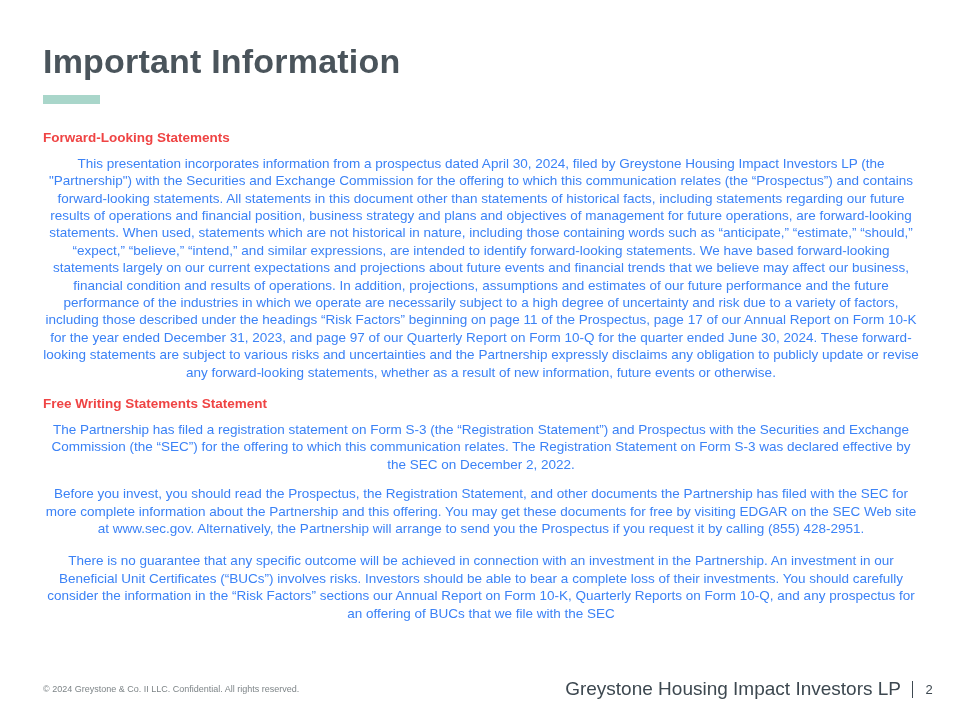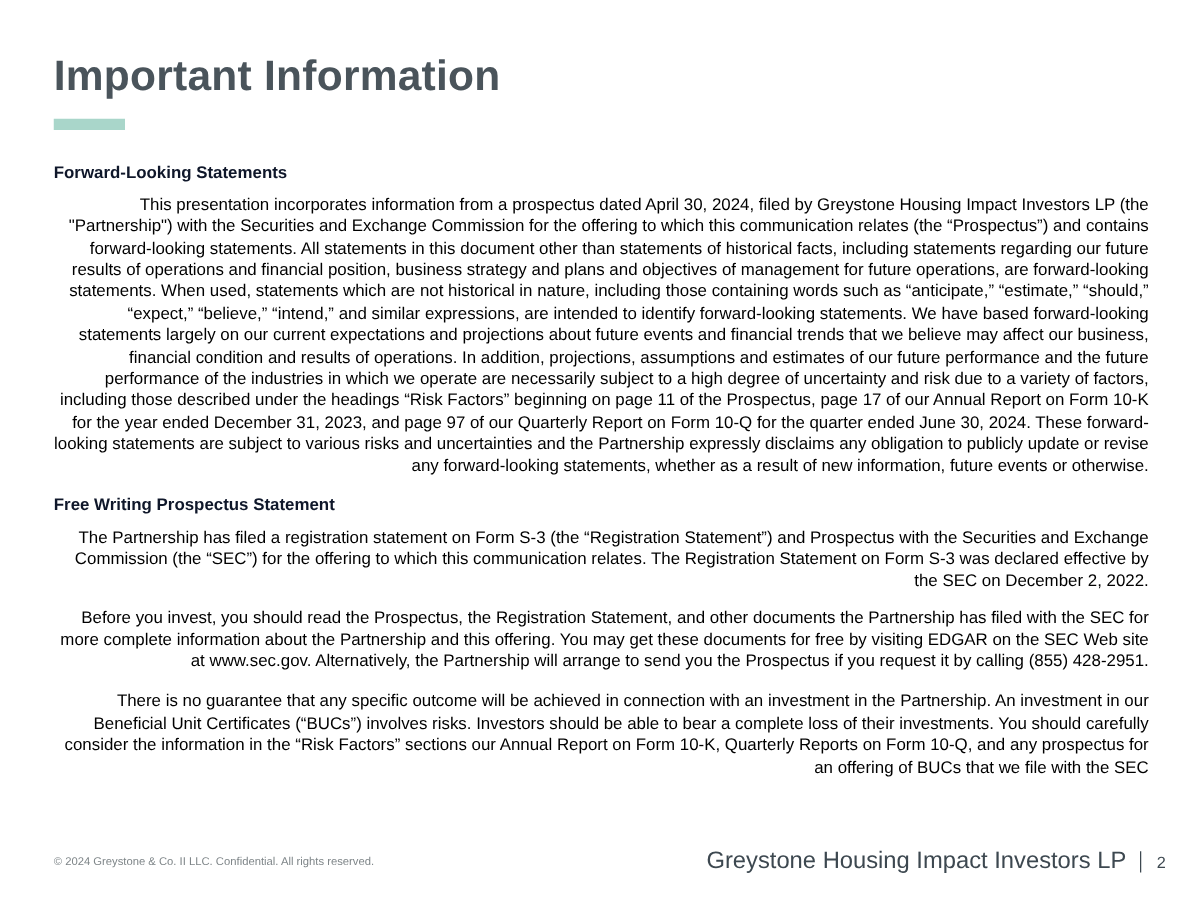--- a/index.html
+++ b/index.html
@@ -28,29 +28,29 @@
     background: #a9d6ca;
     margin-top: 15px;
   }
   .body-copy {
     margin-top: 26px;
     width: 876px;
   }
   .section h2 {
     font-size: 13.5px;
     font-weight: bold;
-    color: #0f172a;
+    color: #ef4444;
     margin-bottom: 10px;
   }
   .section p {
     font-size: 13.5px;
     line-height: 17.4px;
-    color: #000000;
+    color: #3b82f6;
     margin-bottom: 12px;
-    text-align: right;
+    text-align: center;
   }
   .section { margin-bottom: 15px; }
   .footer {
     position: absolute;
     left: 43px;
     right: 26px;
     bottom: 20px;
     display: flex;
     align-items: center;
     justify-content: space-between;
@@ -89,21 +89,21 @@
   <div class="accent-bar"></div>
 
   <div class="body-copy">
 
     <section class="section">
       <h2>Forward-Looking Statements</h2>
       <p>This presentation incorporates information from a prospectus dated April 30, 2024, filed by Greystone Housing Impact Investors LP (the "Partnership") with the Securities and Exchange Commission for the offering to which this communication relates (the “Prospectus”) and contains forward-looking statements. All statements in this document other than statements of historical facts, including statements regarding our future results of operations and financial position, business strategy and plans and objectives of management for future operations, are forward-looking statements. When used, statements which are not historical in nature, including those containing words such as “anticipate,” “estimate,” “should,” “expect,” “believe,” “intend,” and similar expressions, are intended to identify forward-looking statements. We have based forward-looking statements largely on our current expectations and projections about future events and financial trends that we believe may affect our business, financial condition and results of operations. In addition, projections, assumptions and estimates of our future performance and the future performance of the industries in which we operate are necessarily subject to a high degree of uncertainty and risk due to a variety of factors, including those described under the headings “Risk Factors” beginning on page 11 of the Prospectus, page 17 of our Annual Report on Form 10-K for the year ended December 31, 2023, and page 97 of our Quarterly Report on Form 10-Q for the quarter ended June 30, 2024.  These forward-looking statements are subject to various risks and uncertainties and the Partnership expressly disclaims any obligation to publicly update or revise any forward-looking statements, whether as a result of new information, future events or otherwise.</p>
     </section>
 
     <section class="section">
-      <h2>Free Writing Prospectus Statement</h2>
+      <h2>Free Writing Statements Statement</h2>
       <p>The Partnership has filed a registration statement on Form S-3 (the “Registration Statement”) and Prospectus with the Securities and Exchange Commission (the “SEC”) for the offering to which this communication relates. The Registration Statement on Form S-3 was declared effective by the SEC on December 2, 2022.</p>
       <p>Before you invest, you should read the Prospectus, the Registration Statement, and other documents the Partnership has filed with the SEC for more complete information about the Partnership and this offering.  You may get these documents for free by visiting EDGAR on the SEC Web site at www.sec.gov.  Alternatively, the Partnership will arrange to send you the Prospectus if you request it by calling (855) 428-2951.</p>
     </section>
 
     <section class="section">
       <p>There is no guarantee that any specific outcome will be achieved in connection with an investment in the Partnership. An investment in our Beneficial Unit Certificates (“BUCs”) involves risks. Investors should be able to bear a complete loss of their investments. You should carefully consider the information in the “Risk Factors” sections our Annual Report on Form 10-K, Quarterly Reports on Form 10-Q, and any prospectus for an offering of BUCs that we file with the SEC</p>
     </section>
 
   </div>
 

